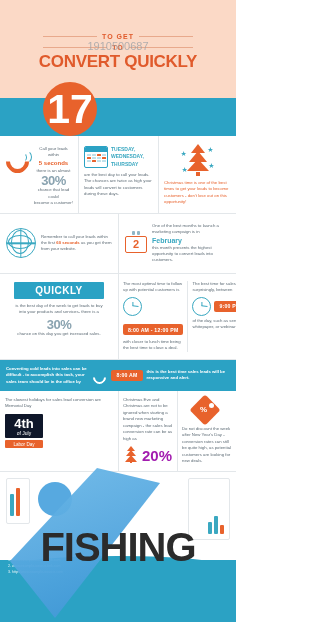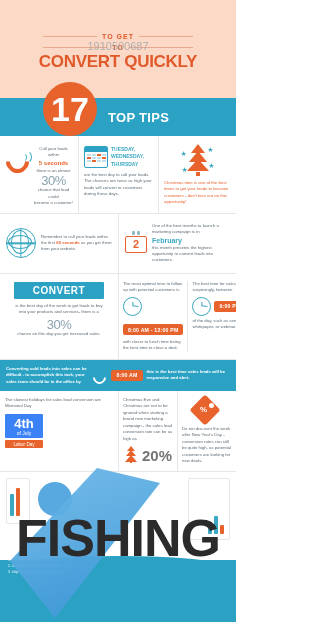--- a/index.html
+++ b/index.html
@@ -37,37 +37,37 @@
     font-family:"Liberation Sans",sans-serif;
   }
 
   
   .tipsbar{
     position:relative;background:#2ba2c4;height:38px;display:flex;align-items:center;
   }
   .tips-circle{
     position:absolute;left:43px;top:-16px;width:54px;height:54px;border-radius:50%;
     background:#e8622c;display:flex;align-items:center;justify-content:center;
-    color:#fff;font-size:34px;font-weight:bold;line-height:1;
+    color:#fff;font-size:41px;font-weight:bold;line-height:1;
     box-shadow:0 0 0 0 rgba(0,0,0,0);
   }
   .tips-label{
     position:absolute;left:108px;top:12px;color:#fff;font-size:13px;font-weight:bold;letter-spacing:0.3px;
   }
 
   
   .content{background:#fff;padding:0;}
   .row{display:flex;border-bottom:1px solid #e3e7ea;}
   .cell{padding:6px 5px;box-sizing:border-box;position:relative;}
   .cell + .cell{border-left:1px solid #e3e7ea;}
 
   .txt{font-size:4.3px;line-height:1.5;color:#5d6b75;}
   .txt b{color:#e8622c;font-weight:bold;}
 
-  .big-pct{font-size:13px;color:#8aa3b0;font-weight:normal;line-height:1;letter-spacing:-0.5px;}
+  .big-pct{font-size:13px;color:#8aa3b0;font-weight:bold;line-height:1;letter-spacing:-0.5px;}
   .center{text-align:center;}
 
   
   .ic-phone{width:26px;height:24px;position:relative;flex:0 0 26px;}
   .ic-phone .handset{
     position:absolute;left:1px;top:4px;width:15px;height:15px;
     border:4px solid #e8622c;border-radius:50%;
     border-right-color:transparent;border-top-color:transparent;
     transform:rotate(-45deg);
   }
@@ -123,34 +123,34 @@
     background:#2ba2c4;color:#fff;padding:6px 6px;display:flex;align-items:center;gap:4px;
   }
   .banner .bt{font-size:4.3px;line-height:1.5;flex:1;font-weight:bold;}
   .banner .bt2{font-size:4.3px;line-height:1.5;flex:1;font-weight:bold;}
   .ph-white{width:14px;height:13px;position:relative;flex:0 0 14px;}
   .ph-white .handset{position:absolute;left:0;top:2px;width:9px;height:9px;border:2.4px solid #fff;border-radius:50%;
     border-right-color:transparent;border-top-color:transparent;transform:rotate(-45deg);}
 
   
   .ic-4th{width:38px;flex:0 0 38px;}
-  .july-box{background:#3b82f6;color:#fff;text-align:center;padding:3px 2px 2px;border-radius:1px;}
+  .july-box{background:#0f172a;color:#fff;text-align:center;padding:3px 2px 2px;border-radius:1px;}
   .july-box .n{font-size:13px;font-weight:bold;line-height:1;}
   .july-box .s{font-size:5px;line-height:1.3;}
   .labor{background:#e8622c;color:#fff;font-size:4.6px;text-align:center;padding:1.5px 2px;margin-top:2px;border-radius:1px;}
 
   
   .ic-tag{width:30px;height:26px;position:relative;margin:0 auto 3px;}
   .tagbody{position:absolute;left:2px;top:2px;width:22px;height:22px;background:#e8622c;
     border-radius:3px;transform:rotate(-45deg);}
   .taghole{position:absolute;left:17px;top:6px;width:5px;height:5px;border-radius:50%;background:#fff;}
   .tagpct{position:absolute;left:8px;top:8px;color:#fff;font-size:8px;font-weight:bold;}
 
   
-  .pct20{font-size:15px;color:#737373;font-weight:bold;line-height:1;}
+  .pct20{font-size:15px;color:#a21caf;font-weight:bold;line-height:1;}
 
   
   .bottom{position:relative;height:150px;background:#fff;overflow:hidden;}
   .bot-teal{position:absolute;left:0;right:0;bottom:0;height:62px;background:#2ba2c4;}
   .bot-wave{position:absolute;left:0;bottom:52px;width:100%;height:14px;background:#2ba2c4;
     border-radius:50% 50% 0 0 / 100% 100% 0 0;}
   .mini-card{position:absolute;background:#fff;border:1px solid #e3e7ea;border-radius:2px;}
   .bars{position:absolute;display:flex;align-items:flex-end;gap:2px;}
   .bars i{display:block;width:4px;background:#3aa8c1;border-radius:1px;}
   .blue-circle{position:absolute;width:34px;height:34px;border-radius:50%;background:#57a9e0;}
@@ -160,22 +160,22 @@
 
   
   .wm{position:absolute;left:0;top:0;width:100%;height:100%;pointer-events:none;}
   .wm-soc{
     position:absolute;left:50%;top:430px;transform:translateX(-50%);
     font-size:104px;font-weight:bold;color:#2b2b2b;letter-spacing:-4px;line-height:.82;
     white-space:nowrap;
   }
   .wm-reg{font-size:20px;vertical-align:super;letter-spacing:0;}
   .wm-fish{
-    position:absolute;left:50%;top:512px;transform:translateX(-50%);
-    font-size:52px;font-weight:bold;color:#2b2b2b;letter-spacing:-1px;line-height:1;white-space:nowrap;
+    position:absolute;left:50%;top:527px;transform:translateX(-50%);
+    font-size:40px;font-weight:bold;color:#2b2b2b;letter-spacing:-1px;line-height:1;white-space:nowrap;
   }
   .wm-swoosh{
     position:absolute;left:10px;top:468px;width:150px;height:150px;
     background:linear-gradient(160deg,#6db9e8 0%,#4fa3dd 60%,#3d93d4 100%);
     clip-path:polygon(58% 0%, 100% 10%, 30% 100%, 0% 62%);
     opacity:.95;
   }
 </style>
 </head>
 <body>
@@ -192,21 +192,20 @@
       <span class="ln"></span>
       <span class="tx">TO</span>
       <span class="ln"></span>
     </div>
     <div class="h-convert">CONVERT QUICKLY</div>
     <div class="wm-num">1910500687</div>
   </div>
 
   <div class="tipsbar">
     <div class="tips-circle">17</div>
-    <div class="tips-label">TOP TIPS</div>
   </div>
 
   <div class="content">
 
     <div class="row">
       <div class="cell" style="width:78px;display:flex;gap:3px;align-items:flex-start;padding-top:10px;">
         <div class="ic-phone">
           <span class="handset"></span>
           <span class="wave w1"></span>
           <span class="wave w2"></span>
@@ -284,21 +283,21 @@
         <div style="flex:1;">
           <div class="txt">One of the best months to launch a marketing campaign is in</div>
           <div style="color:#3aa8c1;font-weight:bold;font-size:7px;line-height:1.3;">February</div>
           <div class="txt">this month presents the highest opportunity to convert leads into customers.</div>
         </div>
       </div>
     </div>
 
     <div class="row">
       <div class="cell center" style="width:118px;padding:8px 14px;">
-        <div class="badge-tue">CONVERT</div>
+        <div class="badge-tue">QUICKLY</div>
         <div class="txt" style="margin-top:4px;">is the best day of the week to get leads to buy into your products and services- there is a</div>
         <div class="big-pct" style="margin-top:2px;">30%</div>
         <div class="txt">chance on this day you get increased sales.</div>
       </div>
 
       <div class="cell" style="width:118px;display:flex;padding:7px 4px;gap:4px;">
         <div style="flex:1;">
           <div class="txt">The most optimal time to follow up with potential customers is</div>
           <div style="margin:3px 0 2px;">
             <div class="ic-clock">

